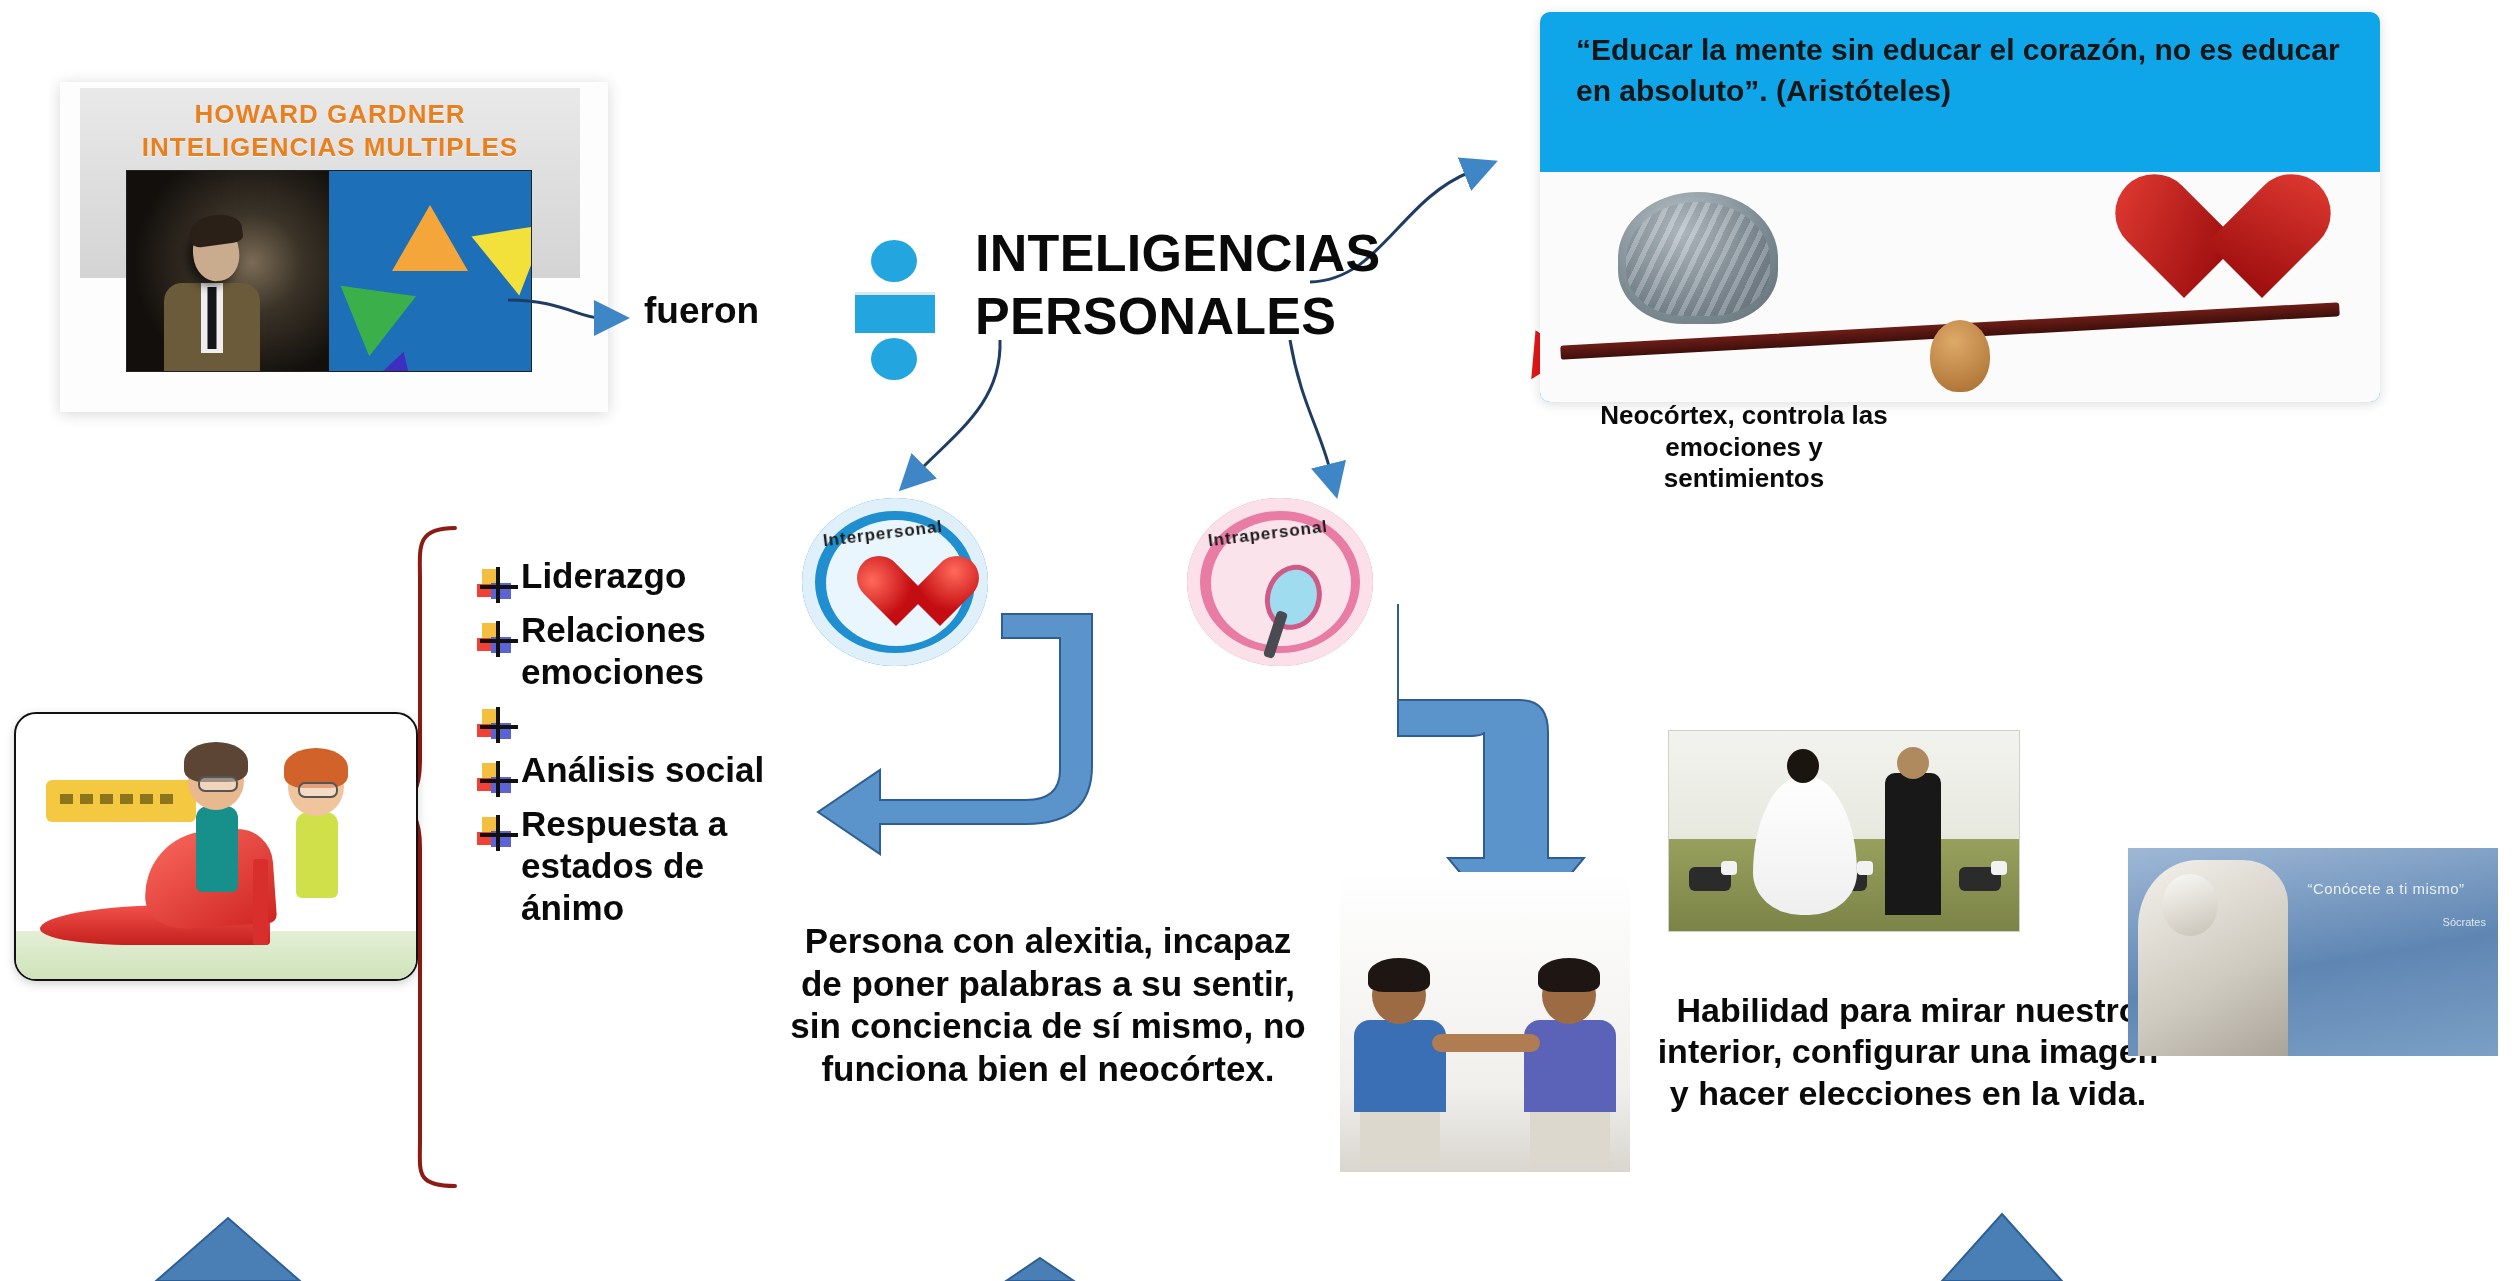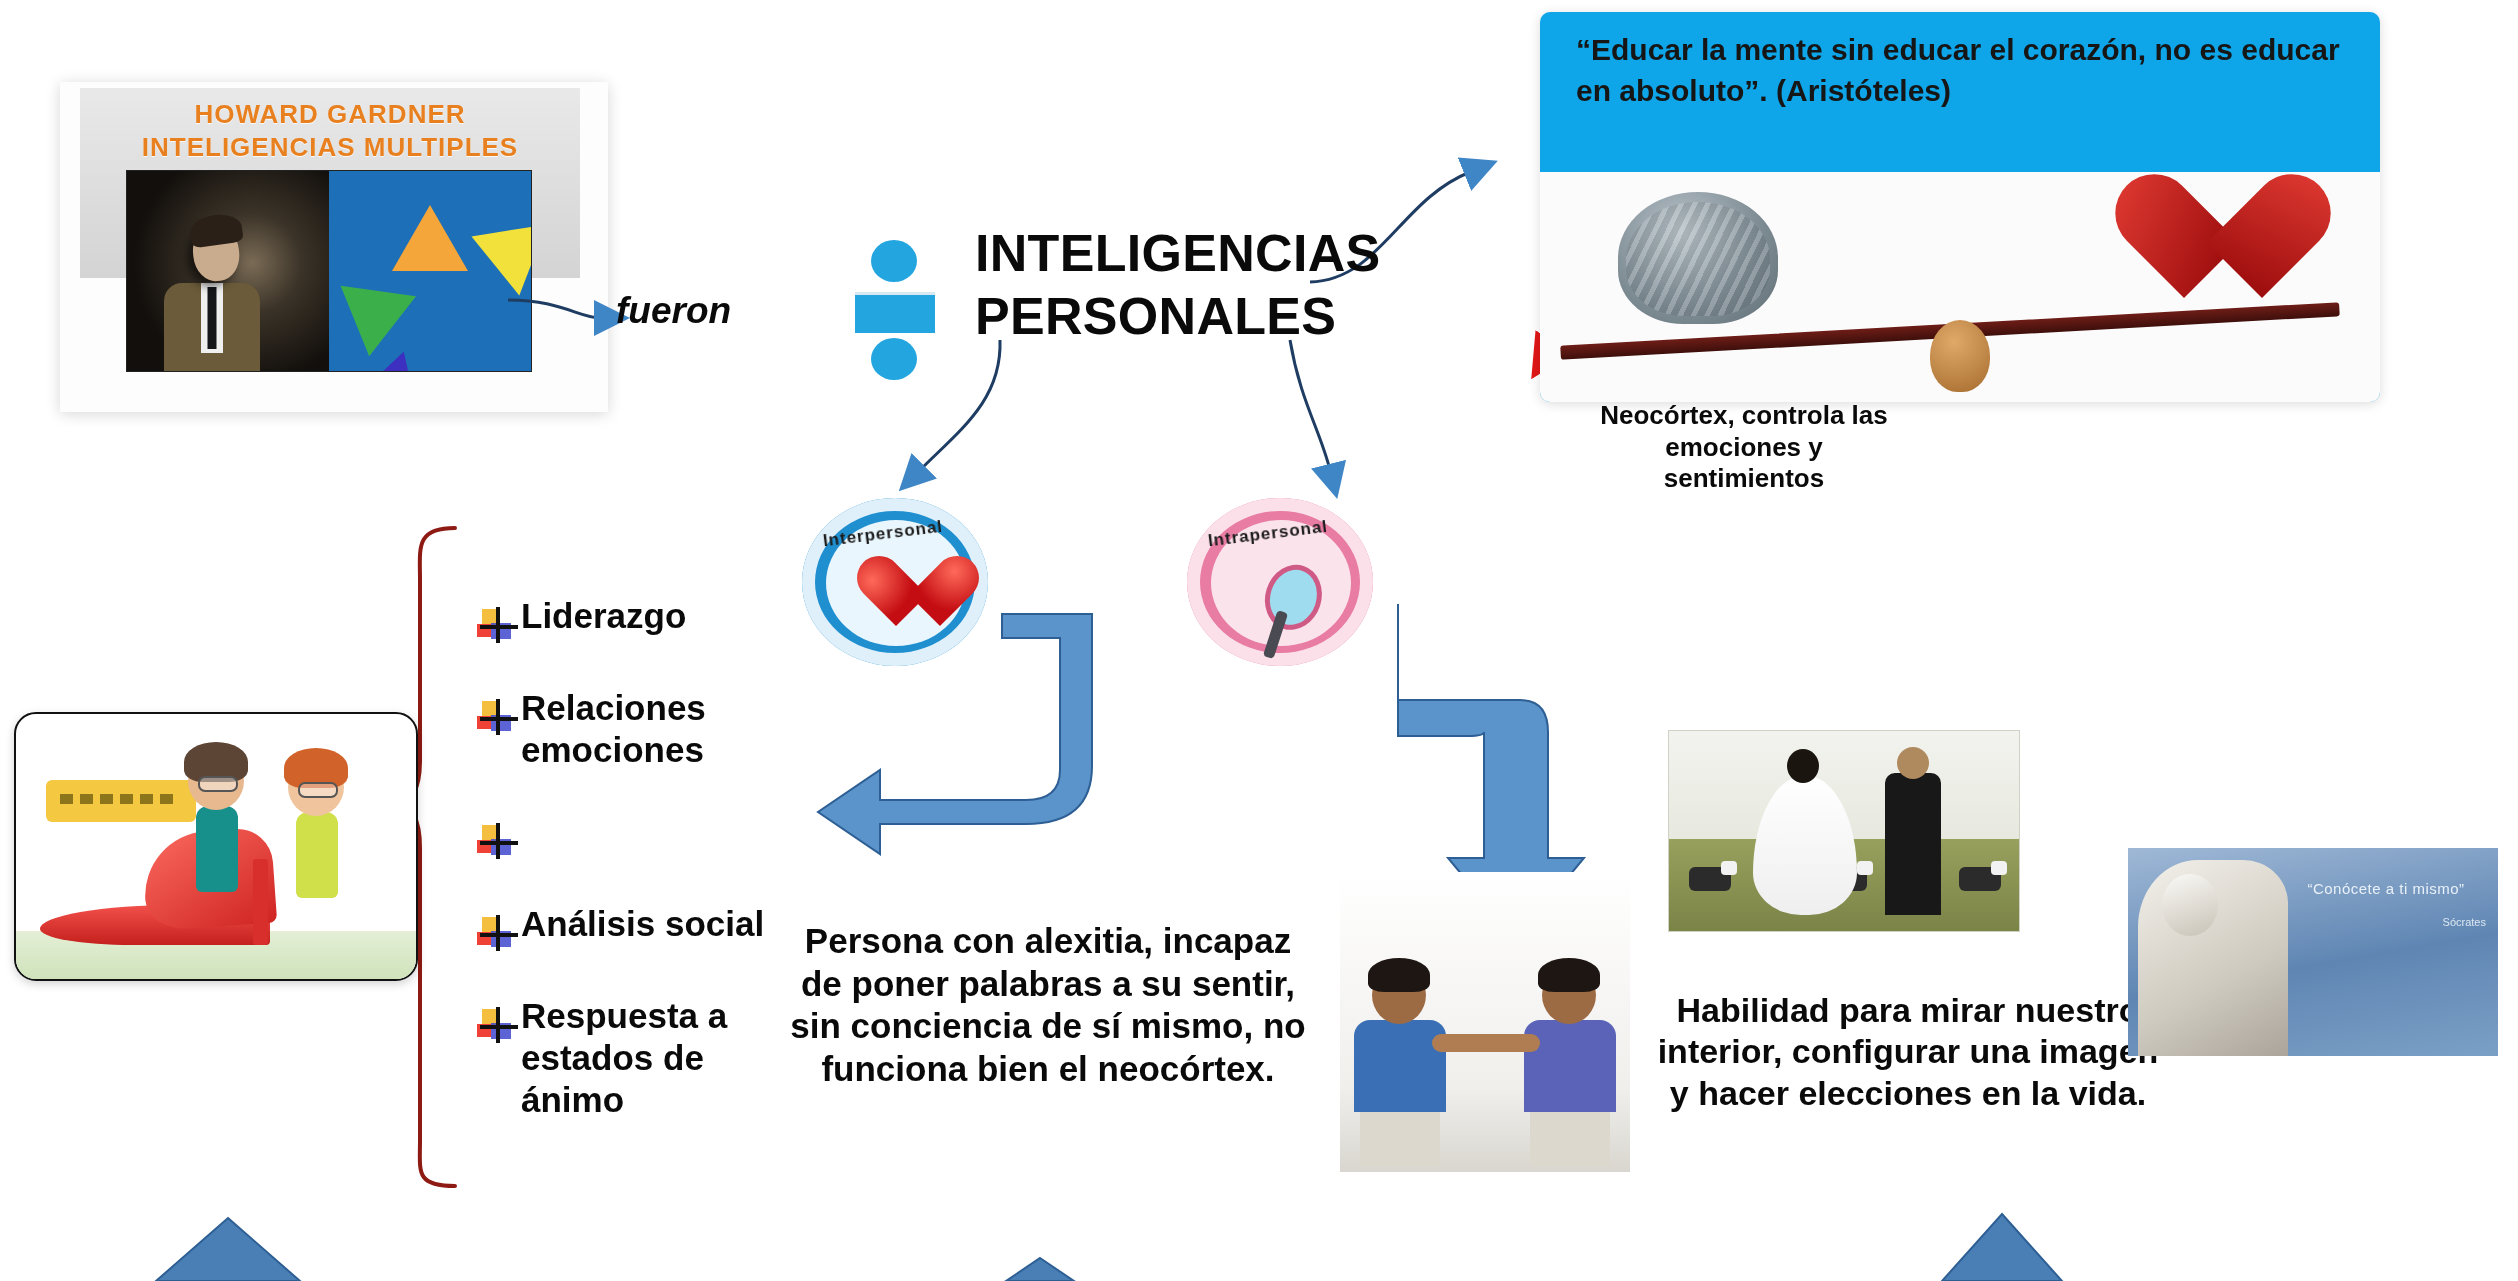--- a/index.html
+++ b/index.html
@@ -48,21 +48,21 @@
   .gp-tie{position:absolute;left:42%;top:58%;width:9px;height:62px;background:#15161a;transform:translateX(-50%);}
   .gp-right{position:absolute;right:0;top:0;width:50%;height:100%;background:#1d6fb8;}
   .wheel{position:absolute;left:50%;top:50%;width:150px;height:150px;transform:translate(-50%,-50%);}
   .seg{position:absolute;left:50%;top:50%;width:0;height:0;border-left:38px solid transparent;
     border-right:38px solid transparent;border-bottom:66px solid #fff;transform-origin:50% 100%;}
 
   
   .svg-layer{position:absolute;left:0;top:0;width:2518px;height:1281px;pointer-events:none;}
 
   
-  .fueron{left:616px;top:288px;font-size:37px;font-style:italic;}
+  .fueron{left:644px;top:288px;font-size:37px;}
 
   
   .divsign{left:855px;top:240px;width:80px;height:140px;}
   .divsign .dot{position:absolute;left:16px;width:46px;height:42px;border-radius:50%;background:#23a6e0;}
   .divsign .d1{top:0;}
   .divsign .d2{top:98px;}
   .divsign .bar{position:absolute;left:0;top:52px;width:80px;height:38px;background:#23a6e0;
     border-top:3px solid #d9e9f2;}
 
   
@@ -89,21 +89,21 @@
   .heart:after{left:42px;transform:rotate(45deg);transform-origin:100% 100%;}
 
   .mirror{position:absolute;left:86px;top:82px;width:46px;height:96px;transform:rotate(18deg);}
   .mirror .glass{position:absolute;left:0;top:0;width:46px;height:56px;border-radius:50%;
     background:#9fdcef;border:5px solid #d05a86;}
   .mirror .handle{position:absolute;left:17px;top:50px;width:11px;height:48px;background:#4a4a52;border-radius:4px;}
 
   
   .brace-list{left:395px;top:515px;width:480px;height:690px;}
   .bullets{position:absolute;left:82px;top:40px;width:400px;}
-  .bullet-row{display:flex;align-items:flex-start;margin-bottom:2px;margin-top:40px;}
+  .bullet-row{display:flex;align-items:flex-start;margin-bottom:2px;}
   .bullet-ico{position:relative;width:44px;height:40px;flex:0 0 44px;margin-top:12px;}
   .bullet-ico .sqY{position:absolute;left:5px;top:2px;width:18px;height:18px;background:#f4bf3e;}
   .bullet-ico .sqR{position:absolute;left:0px;top:17px;width:14px;height:13px;background:#ef4136;}
   .bullet-ico .sqB{position:absolute;left:14px;top:16px;width:20px;height:16px;background:#3f48cc;opacity:.85;}
   .bullet-ico .crossV{position:absolute;left:19px;top:0px;width:4px;height:36px;background:#111;}
   .bullet-ico .crossH{position:absolute;left:3px;top:18px;width:38px;height:4px;background:#111;}
   .bullet-txt{font-size:35px;font-weight:bold;color:#0a0a0a;line-height:1.20;}
 
   
   .shoe-card{left:14px;top:712px;width:400px;height:265px;border:2px solid #111;border-radius:22px;

